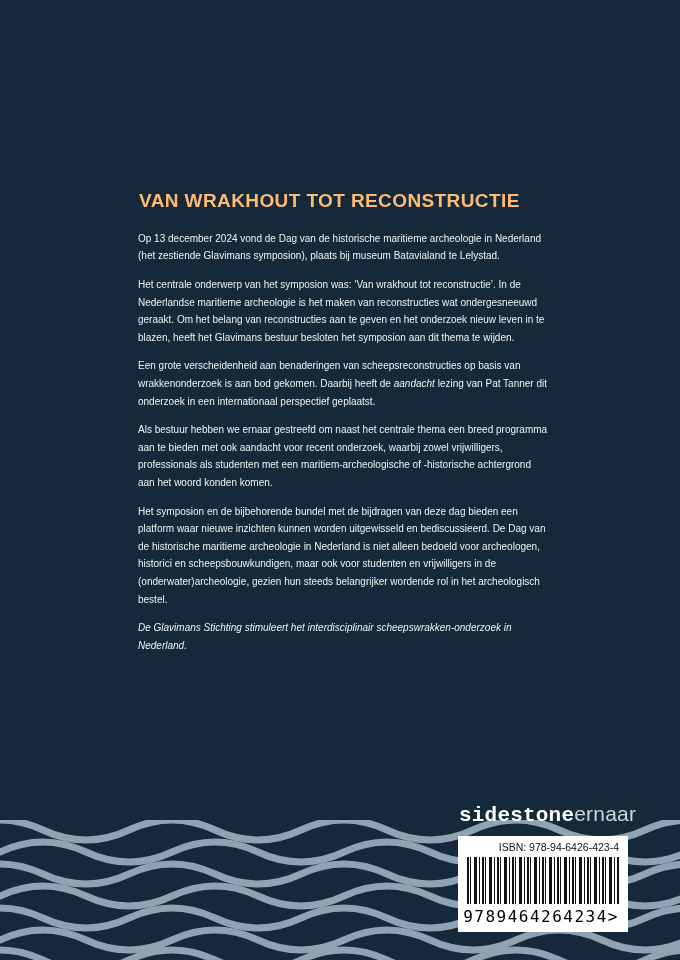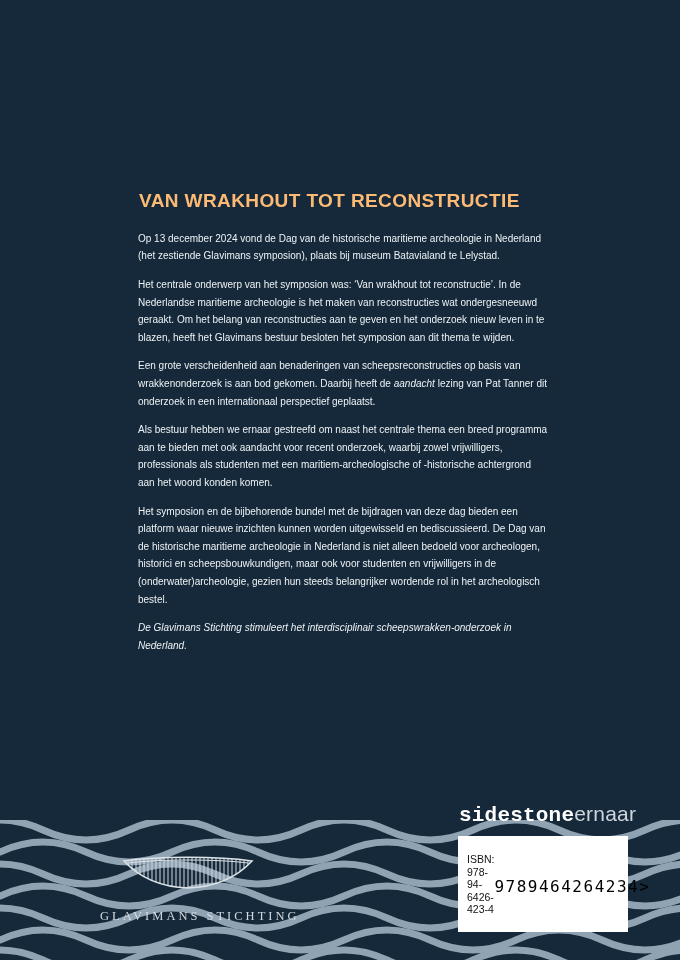--- a/index.html
+++ b/index.html
@@ -21,21 +21,21 @@
   .waves{position:absolute;left:0;bottom:0;width:680px;height:140px;z-index:1;}
   .sidestone{
     position:absolute;left:459px;top:802px;z-index:3;
     font-size:21px;color:#ffffff;letter-spacing:.2px;white-space:nowrap;
   }
   .sidestone .bold{font-weight:700;font-family:Liberation Mono, monospace;}
   .sidestone .light{font-weight:400;color:#cdd6dd;}
   .isbn-box{
     position:absolute;left:458px;top:836px;width:170px;height:96px;z-index:3;
     background:#ffffff;box-sizing:border-box;padding:5px 9px 4px 9px;
-    display:flex;align-items:center;
+    display:flex;flex-direction:column;align-items:flex-end;
   }
   .isbn-label{font-size:10.5px;color:#111;line-height:1.2;}
   .barcode{
     width:100%;height:47px;margin-top:3px;
     background:repeating-linear-gradient(90deg,
       #111 0px,#111 2px,#fff 2px,#fff 3px,
       #111 3px,#111 4px,#fff 4px,#fff 7px,
       #111 7px,#111 10px,#fff 10px,#fff 12px,
       #111 12px,#111 13px,#fff 13px,#fff 15px);
   }
@@ -84,29 +84,14 @@
   <div class="sidestone">
     <span class="bold">sidestone</span><span class="light">ernaar</span>
   </div>
 
   <div class="isbn-box">
     <div class="isbn-label">ISBN: 978-94-6426-423-4</div>
     <div class="barcode"></div>
     <div class="barcode-number">9789464264234&gt;</div>
   </div>
 
-  <div class="glavimans">
-    <svg width="140" height="54" viewBox="0 0 140 54">
-      <defs>
-        <clipPath id="hullclip">
-          <path d="M6 16 C 40 11, 100 11, 134 16 C 120 31, 100 42, 70 43 C 40 42, 20 31, 6 16 Z"></path>
-        </clipPath>
-      </defs>
-      <g clip-path="url(#hullclip)">
-        <path d="M10 8V46M14 8V46M18 8V46M22 8V46M26 8V46M30 8V46M34 8V46M38 8V46M42 8V46M46 8V46M50 8V46M54 8V46M58 8V46M62 8V46M66 8V46M70 8V46M74 8V46M78 8V46M82 8V46M86 8V46M90 8V46M94 8V46M98 8V46M102 8V46M106 8V46M110 8V46M114 8V46M118 8V46M122 8V46M126 8V46M130 8V46" stroke="#cfd8de" stroke-width="1" fill="none"></path>
-      </g>
-      <path d="M6 16 C 40 11, 100 11, 134 16 C 120 31, 100 42, 70 43 C 40 42, 20 31, 6 16 Z" fill="none" stroke="#dde4e9" stroke-width="1.6"></path>
-      <path d="M10 18 C 40 14, 100 14, 130 18" fill="none" stroke="#dde4e9" stroke-width="1"></path>
-    </svg>
-    <div class="glavimans-label">GLAVIMANS STICHTING</div>
-  </div>
 
 </div>
 
 </body></html>

